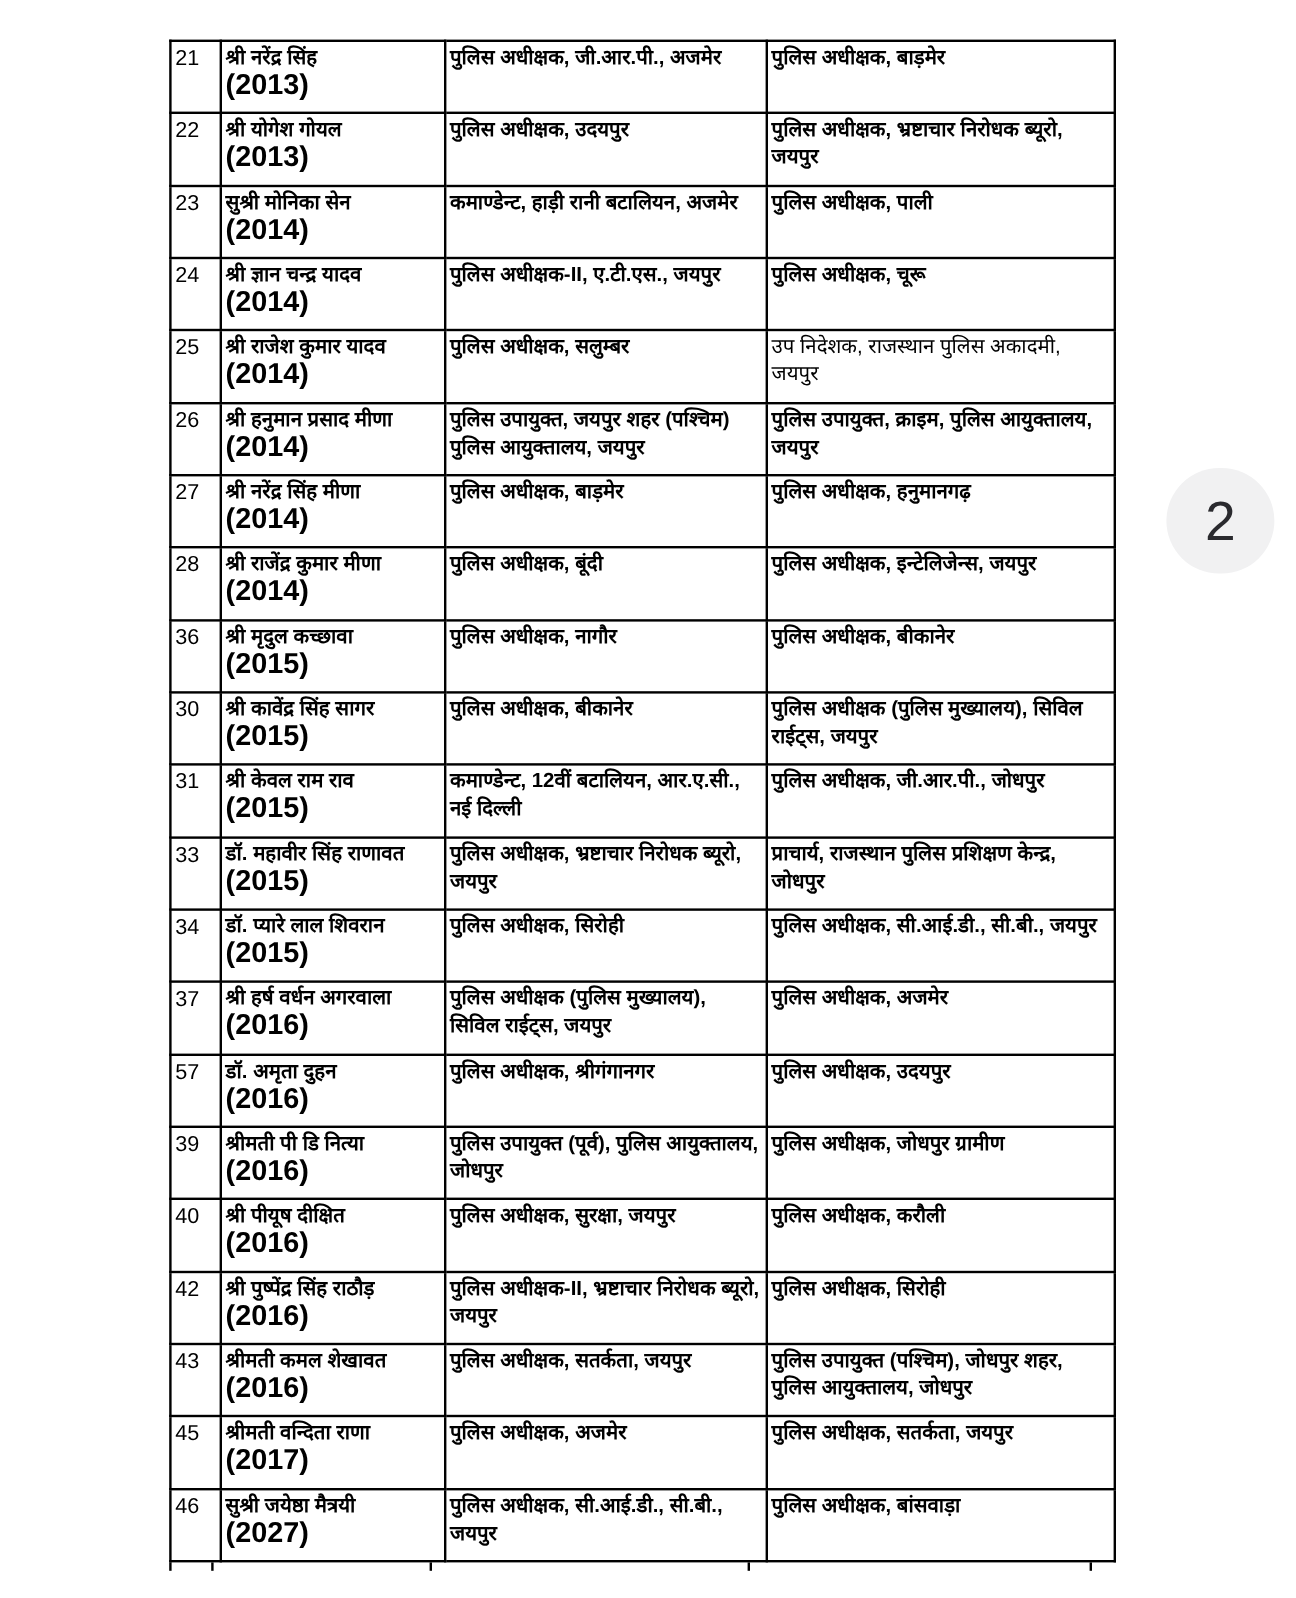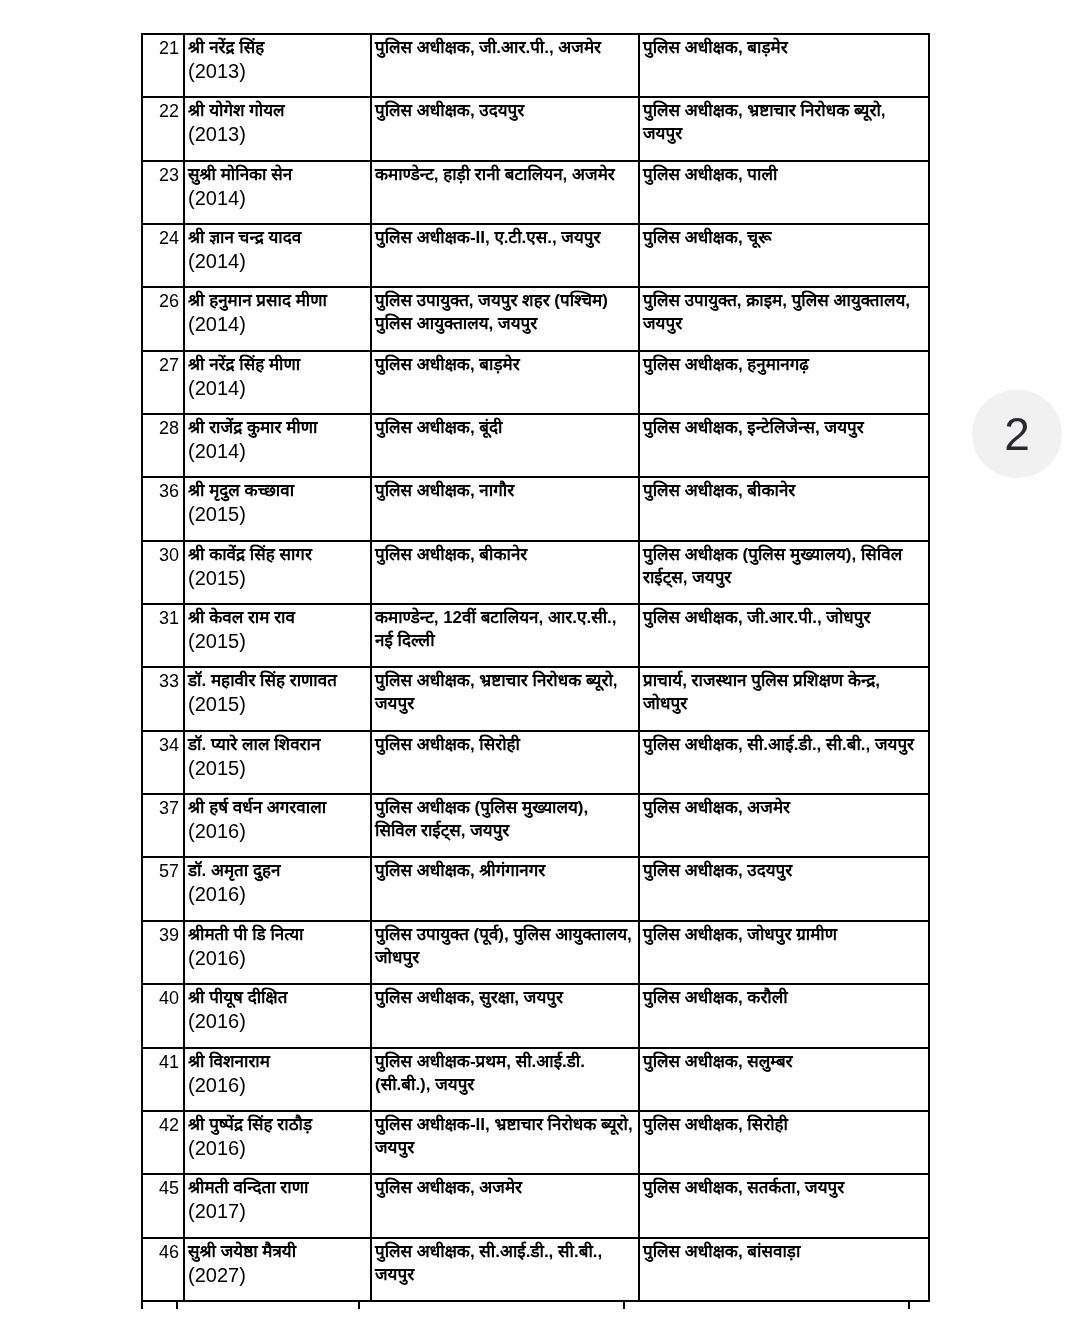--- a/index.html
+++ b/index.html
@@ -8,26 +8,26 @@
     font-family:"Liberation Sans","DejaVu Sans",sans-serif;color:#000;
   }
   .doc-table{
     position:absolute;left:141px;top:33px;width:769px;height:1269px;
     border-collapse:collapse;table-layout:fixed;
   }
   .doc-table td{
     border:2px solid #000;vertical-align:top;overflow:hidden;
     padding:1px 4px 0 3px;
   }
-  .c-sno{width:33px;font-size:18px;font-weight:400;line-height:24px;text-align:right;}
+  .c-sno{width:33px;font-size:18px;font-weight:400;line-height:24px;}
   .c-name{width:178px;}
   .c-from{width:259px;}
   .c-to{width:281px;}
   .dev{font-weight:700;font-size:17px;line-height:23px;}
-  .yr{font-weight:400;font-size:20px;line-height:24px;}
+  .yr{font-weight:700;font-size:24px;line-height:24px;}
   .page-pill{
     position:absolute;left:972px;top:390px;width:90px;height:88px;border-radius:44px;
     display:flex;align-items:center;justify-content:center;
     font-size:46px;font-weight:400;
   }
   .stub{position:absolute;top:1302px;width:2px;height:7px;background:#000;}
 </style>
 </head>
 <body style="background: rgb(255, 255, 255);">
 
@@ -63,20 +63,29 @@
       <tr>
         <td class="c-sno">24</td>
         <td class="c-name">
           <div class="dev">श्री ज्ञान चन्द्र यादव</div>
           <div class="yr">(2014)</div>
         </td>
         <td class="c-from dev">पुलिस अधीक्षक-II, ए.टी.एस., जयपुर</td>
         <td class="c-to dev">पुलिस अधीक्षक, चूरू</td>
       </tr>
       <tr>
+        <td class="c-sno">25</td>
+        <td class="c-name">
+          <div class="dev">श्री राजेश कुमार यादव</div>
+          <div class="yr">(2014)</div>
+        </td>
+        <td class="c-from dev">पुलिस अधीक्षक, सलुम्बर</td>
+        <td class="c-to dev" style="font-weight: 400;">उप निदेशक, राजस्थान पुलिस अकादमी, जयपुर</td>
+      </tr>
+      <tr>
         <td class="c-sno">26</td>
         <td class="c-name">
           <div class="dev">श्री हनुमान प्रसाद मीणा</div>
           <div class="yr">(2014)</div>
         </td>
         <td class="c-from dev">पुलिस उपायुक्त, जयपुर शहर (पश्चिम) पुलिस आयुक्तालय, जयपुर</td>
         <td class="c-to dev">पुलिस उपायुक्त, क्राइम, पुलिस आयुक्तालय, जयपुर</td>
       </tr>
       <tr>
         <td class="c-sno">27</td>
@@ -171,36 +180,36 @@
       <tr>
         <td class="c-sno">40</td>
         <td class="c-name">
           <div class="dev">श्री पीयूष दीक्षित</div>
           <div class="yr">(2016)</div>
         </td>
         <td class="c-from dev">पुलिस अधीक्षक, सुरक्षा, जयपुर</td>
         <td class="c-to dev">पुलिस अधीक्षक, करौली</td>
       </tr>
       <tr>
-        <td class="c-sno">41</td>
-        <td class="c-name">
-          <div class="dev">श्री विशनाराम</div>
-          <div class="yr">(2016)</div>
-        </td>
-        <td class="c-from dev">पुलिस अधीक्षक-प्रथम, सी.आई.डी. (सी.बी.), जयपुर</td>
-        <td class="c-to dev">पुलिस अधीक्षक, सलुम्बर</td>
-      </tr>
-      <tr>
         <td class="c-sno">42</td>
         <td class="c-name">
           <div class="dev">श्री पुष्पेंद्र सिंह राठौड़</div>
           <div class="yr">(2016)</div>
         </td>
         <td class="c-from dev">पुलिस अधीक्षक-II, भ्रष्टाचार निरोधक ब्यूरो, जयपुर</td>
         <td class="c-to dev">पुलिस अधीक्षक, सिरोही</td>
+      </tr>
+      <tr>
+        <td class="c-sno">43</td>
+        <td class="c-name">
+          <div class="dev">श्रीमती कमल शेखावत</div>
+          <div class="yr">(2016)</div>
+        </td>
+        <td class="c-from dev">पुलिस अधीक्षक, सतर्कता, जयपुर</td>
+        <td class="c-to dev">पुलिस उपायुक्त (पश्चिम), जोधपुर शहर, पुलिस आयुक्तालय, जोधपुर</td>
       </tr>
       <tr>
         <td class="c-sno">45</td>
         <td class="c-name">
           <div class="dev">श्रीमती वन्दिता राणा</div>
           <div class="yr">(2017)</div>
         </td>
         <td class="c-from dev">पुलिस अधीक्षक, अजमेर</td>
         <td class="c-to dev">पुलिस अधीक्षक, सतर्कता, जयपुर</td>
       </tr>

